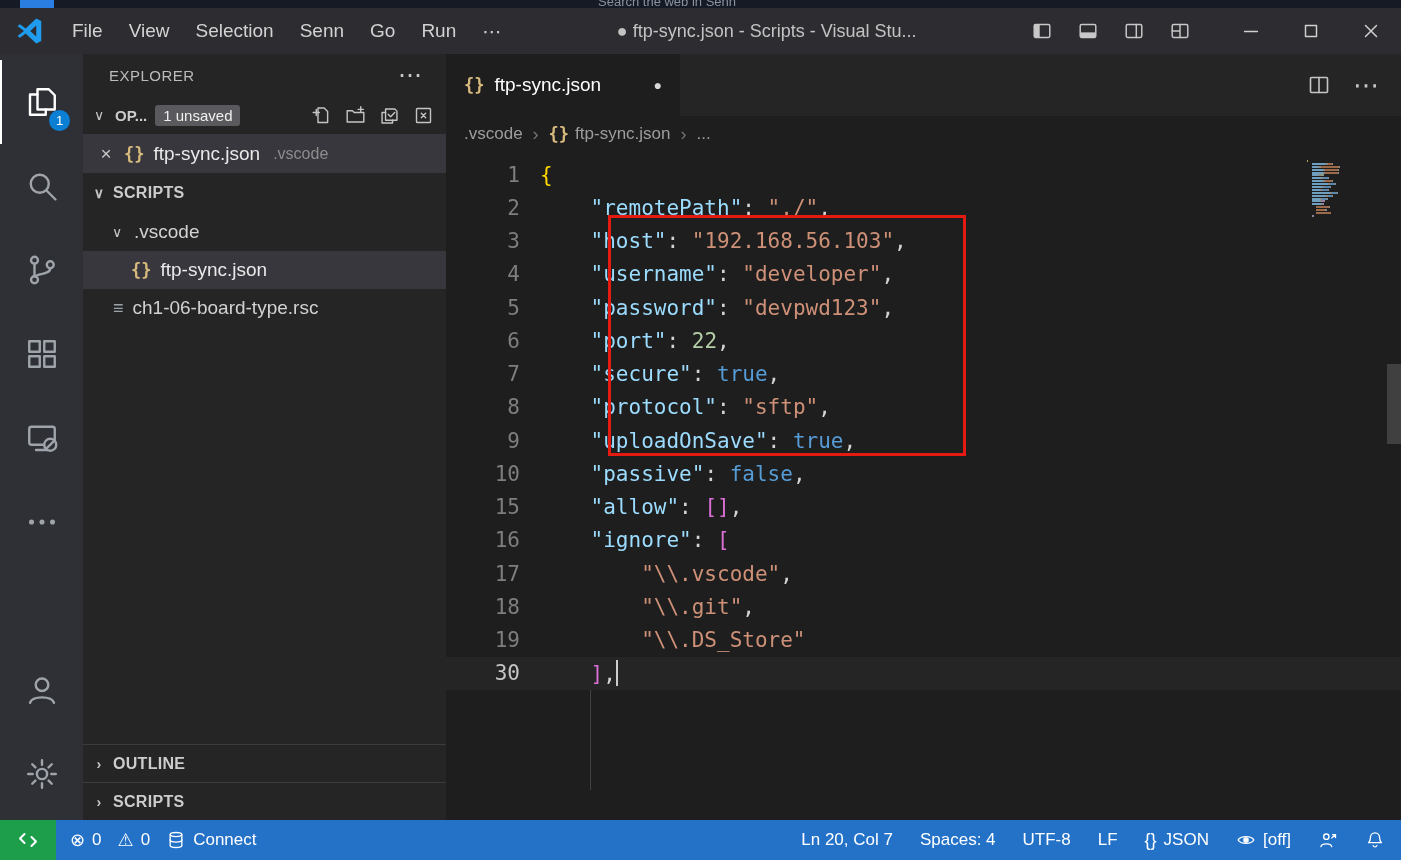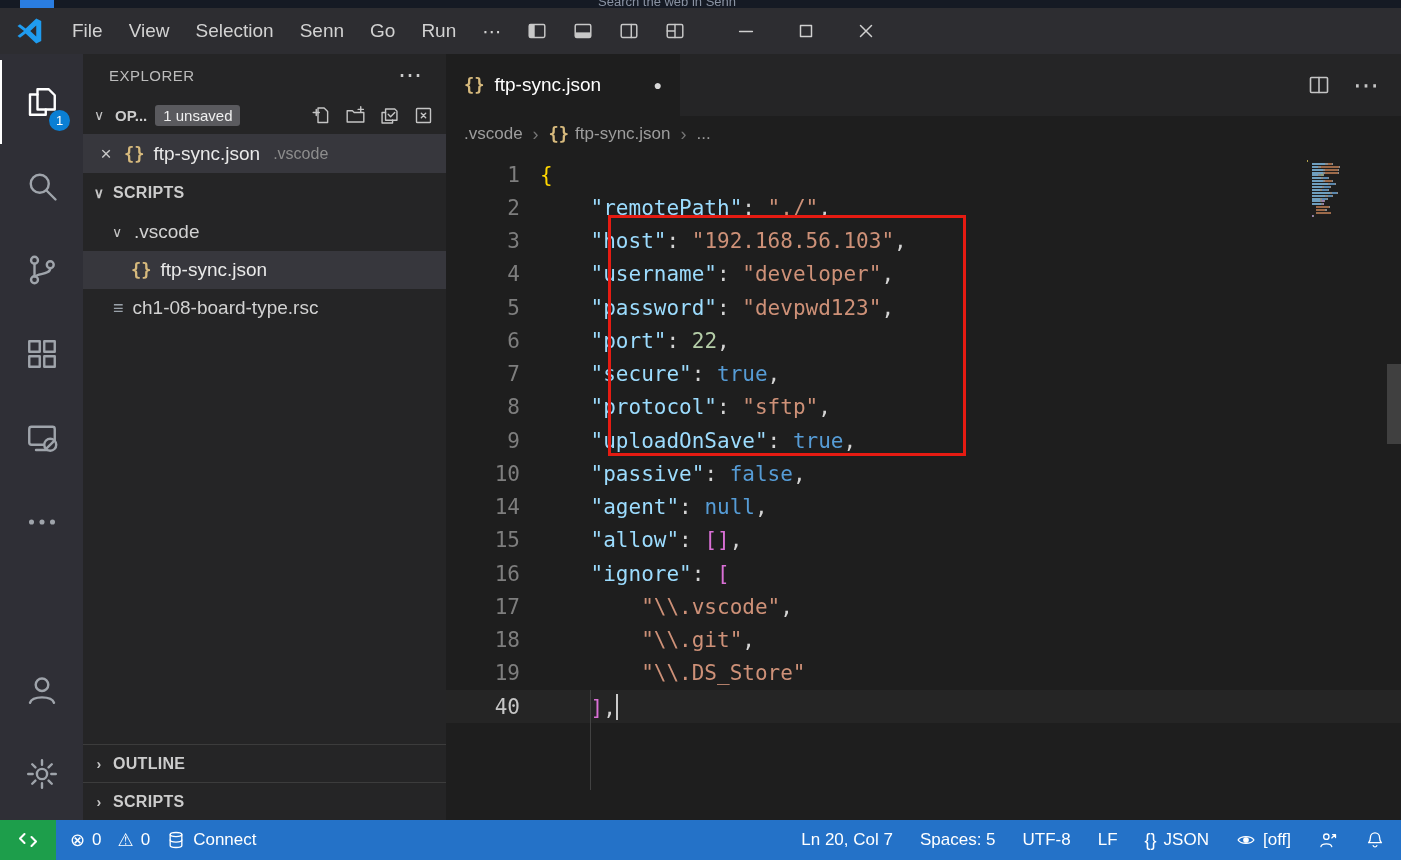--- a/index.html
+++ b/index.html
@@ -125,20 +125,21 @@
     </span>
   <nav class="menus" id="menus">
       <span class="menu-item">File</span>
       <span class="menu-item">View</span>
       <span class="menu-item">Selection</span>
       <span class="menu-item">Senn</span>
       <span class="menu-item">Go</span>
       <span class="menu-item">Run</span>
       <span class="menu-item">⋯</span>
     </nav>
+  <div class="wtitle">● ftp-sync.json - Scripts - Visual Stu...</div>
   <div class="layout-btns">
     <span class="lb">
         <svg viewBox="0 0 24 24" fill="none" stroke="currentColor" stroke-width="1.6" stroke-linecap="round" stroke-linejoin="round">
           <rect x="3.5" y="5" width="17" height="14" rx="1.5"></rect>
           <rect x="3.5" y="5" width="6" height="14" fill="currentColor" stroke="none"></rect>
         </svg>
       </span>
     <span class="lb">
         <svg viewBox="0 0 24 24" fill="none" stroke="currentColor" stroke-width="1.6" stroke-linecap="round" stroke-linejoin="round">
           <rect x="3.5" y="5" width="17" height="14" rx="1.5"></rect>
@@ -309,21 +310,21 @@
     <div class="tree-row folder">
       <span class="chev">∨</span>
       <span>.vscode</span>
     </div>
     <div class="tree-row selected">
       <span class="json-ico">{}</span>
       <span>ftp-sync.json</span>
     </div>
     <div class="tree-row plain">
       <span class="file-ico">≡</span>
-      <span>ch1-08-board-type.rsc</span>
+      <span>ch1-06-board-type.rsc</span>
     </div>
     <div class="sb-spacer"></div>
     <div class="sec-header bordered">
       <span class="chev">›</span>
       <span>OUTLINE</span>
     </div>
     <div class="sec-header bordered">
       <span class="chev">›</span>
       <span>SCRIPTS</span>
     </div>
@@ -397,45 +398,41 @@
           </div>
           <div class="code-row">
             <span class="ln">9</span>
             <span class="lt"><span class="tk-ws">    </span><span class="tk-key">"uploadOnSave"</span><span class="tk-pun">: </span><span class="tk-kw">true</span><span class="tk-pun">,</span></span>
           </div>
           <div class="code-row">
             <span class="ln">10</span>
             <span class="lt"><span class="tk-ws">    </span><span class="tk-key">"passive"</span><span class="tk-pun">: </span><span class="tk-kw">false</span><span class="tk-pun">,</span></span>
           </div>
           <div class="code-row">
-            <span class="ln">14</span>
-            <span class="lt"><span class="tk-ws">    </span><span class="tk-key">"agent"</span><span class="tk-pun">: </span><span class="tk-kw">null</span><span class="tk-pun">,</span></span>
-          </div>
-          <div class="code-row">
             <span class="ln">15</span>
             <span class="lt"><span class="tk-ws">    </span><span class="tk-key">"allow"</span><span class="tk-pun">: </span><span class="tk-bp">[]</span><span class="tk-pun">,</span></span>
           </div>
           <div class="code-row">
             <span class="ln">16</span>
             <span class="lt"><span class="tk-ws">    </span><span class="tk-key">"ignore"</span><span class="tk-pun">: </span><span class="tk-bp">[</span></span>
           </div>
           <div class="code-row">
             <span class="ln">17</span>
             <span class="lt"><span class="tk-ws">        </span><span class="tk-str">"\\.vscode"</span><span class="tk-pun">,</span></span>
           </div>
           <div class="code-row">
             <span class="ln">18</span>
             <span class="lt"><span class="tk-ws">        </span><span class="tk-str">"\\.git"</span><span class="tk-pun">,</span></span>
           </div>
           <div class="code-row">
             <span class="ln">19</span>
             <span class="lt"><span class="tk-ws">        </span><span class="tk-str">"\\.DS_Store"</span></span>
           </div>
           <div class="code-row active">
-            <span class="ln">40</span>
+            <span class="ln">30</span>
             <span class="lt"><span class="tk-ws">    </span><span class="tk-bp">]</span><span class="tk-pun">,</span><span class="cursor"></span></span>
           </div>
         </div>
       <div class="redbox"></div>
       <div class="minimap" id="minimap">
           <div class="mm-row">
             <span style="width: 1.15px; background: rgb(178, 162, 74);"></span>
           </div>
           <div class="mm-row">
             <span style="width: 4.6px;"></span>
@@ -593,21 +590,21 @@
           </svg>
         </span>
         <span>Connect</span>
       </div>
     </div>
   <div class="sb-right" id="sbRight">
       <div class="sb-item">
         <span>Ln 20, Col 7</span>
       </div>
       <div class="sb-item">
-        <span>Spaces: 5</span>
+        <span>Spaces: 4</span>
       </div>
       <div class="sb-item">
         <span>UTF-8</span>
       </div>
       <div class="sb-item">
         <span>LF</span>
       </div>
       <div class="sb-item">
         <span class="sb-ico">{}</span>
         <span>JSON</span>

